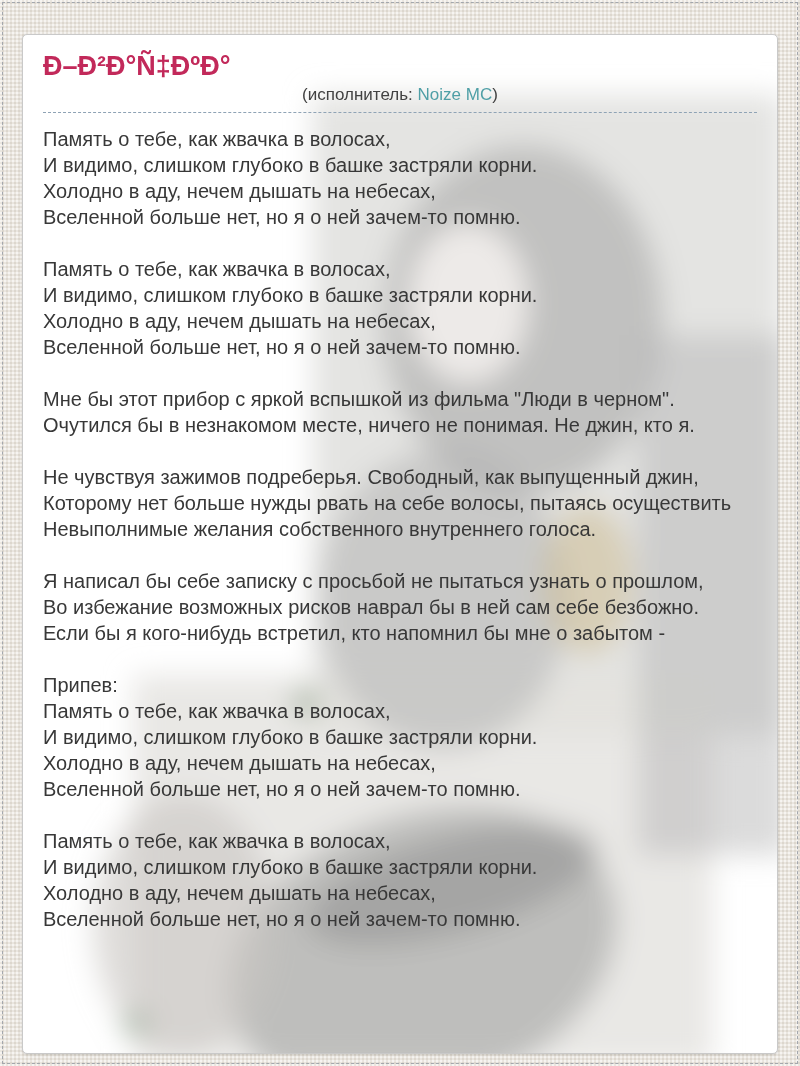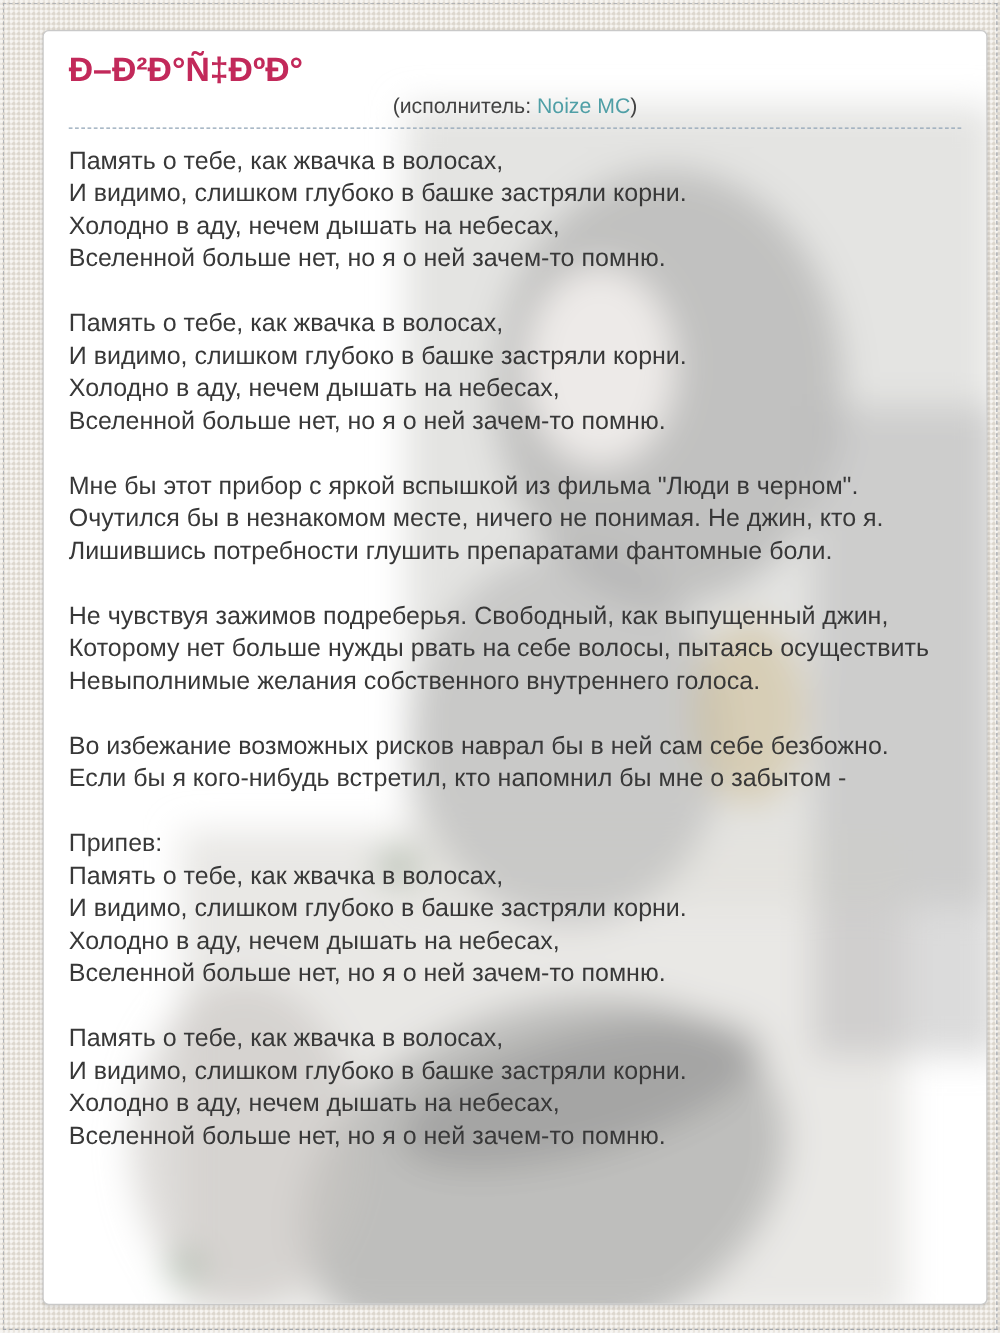--- a/index.html
+++ b/index.html
@@ -27,29 +27,28 @@
   .page-border {
     position: absolute;
     inset: 2px;
     border: 1px dashed var(--page-border);
     pointer-events: none;
     z-index: 5;
   }
   .card {
     position: absolute;
     left: 22px;
-    top: 24px;
+    top: 34px;
     width: 756px;
     height: 1020px;
     background: var(--card-bg);
     border: 1px solid var(--card-border);
     border-radius: 5px;
     box-shadow: 0 1px 3px rgba(0,0,0,0.12);
     overflow: hidden;
-    margin-left: 12px;
   }
   .photo-layer {
     position: absolute;
     inset: 0;
     z-index: 0;
     pointer-events: none;
   }
   .content {
     position: relative;
     z-index: 1;
@@ -131,28 +130,28 @@
         </div>
         <div class="stanza">
           <div class="line">Память о тебе, как жвачка в волосах,</div>
           <div class="line">И видимо, слишком глубоко в башке застряли корни.</div>
           <div class="line">Холодно в аду, нечем дышать на небесах,</div>
           <div class="line">Вселенной больше нет, но я о ней зачем-то помню.</div>
         </div>
         <div class="stanza">
           <div class="line">Мне бы этот прибор с яркой вспышкой из фильма "Люди в черном".</div>
           <div class="line">Очутился бы в незнакомом месте, ничего не понимая. Не джин, кто я.</div>
-          <div class="line">Лишившись потребности глушить препаратами фантомные боли.</div>
         </div>
         <div class="stanza">
           <div class="line">Не чувствуя зажимов подреберья. Свободный, как выпущенный джин,</div>
           <div class="line">Которому нет больше нужды рвать на себе волосы, пытаясь осуществить</div>
           <div class="line">Невыполнимые желания собственного внутреннего голоса.</div>
         </div>
         <div class="stanza">
+          <div class="line">Я написал бы себе записку с просьбой не пытаться узнать о прошлом,</div>
           <div class="line">Во избежание возможных рисков наврал бы в ней сам себе безбожно.</div>
           <div class="line">Если бы я кого-нибудь встретил, кто напомнил бы мне о забытом -</div>
         </div>
         <div class="stanza">
           <div class="line">Припев:</div>
           <div class="line">Память о тебе, как жвачка в волосах,</div>
           <div class="line">И видимо, слишком глубоко в башке застряли корни.</div>
           <div class="line">Холодно в аду, нечем дышать на небесах,</div>
           <div class="line">Вселенной больше нет, но я о ней зачем-то помню.</div>
         </div>

